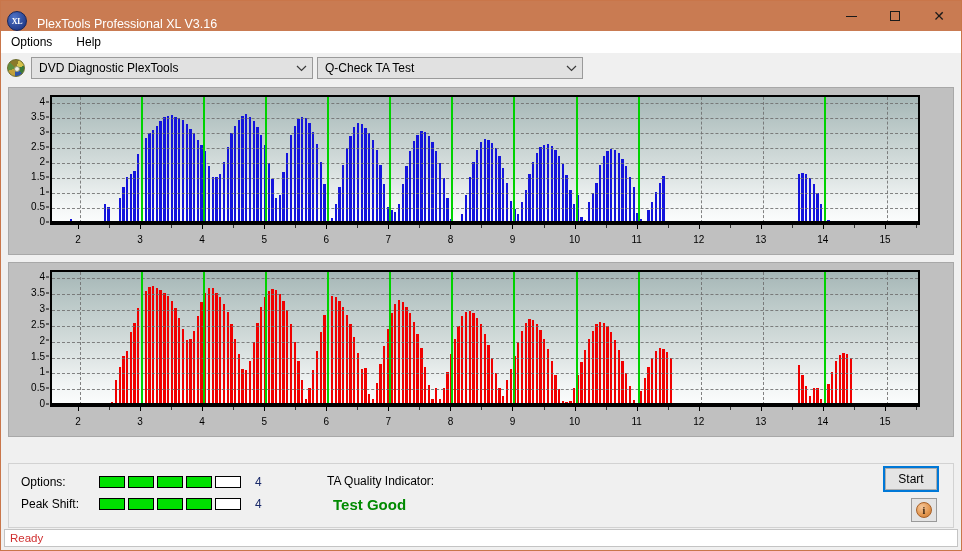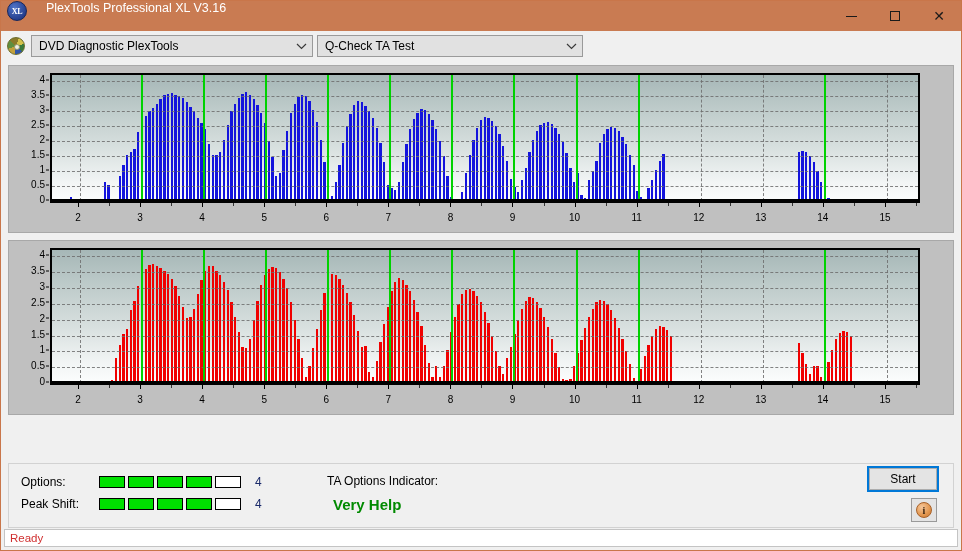--- a/index.html
+++ b/index.html
@@ -20,36 +20,36 @@
     background: #f0f0f0;
     overflow: hidden;
   }
 
   
   .titlebar {
     position: relative;
     height: 30px;
     background: #c97b52;
     display: flex;
-    align-items: flex-start;
+    align-items: flex-end;
     padding-left: 6px;
   }
   .app-icon {
     width: 20px; height: 20px;
     border-radius: 50%;
     background: radial-gradient(circle at 35% 30%, #4f74c8 0%, #26408f 70%, #1b2f6e 100%);
     border: 1px solid #16265c;
     display: flex; align-items: center; justify-content: center;
     font-size: 8px; font-weight: bold; color: #ffffff;
     font-family: "Liberation Serif", serif;
     letter-spacing: -0.3px;
     flex: 0 0 auto;
   }
   .title-text {
-    margin-left: 19px;
+    margin-left: 10px;
     font-size: 12.5px;
     color: #ffffff;
     font-family: "Liberation Sans", sans-serif;
     white-space: nowrap;
   }
   .win-buttons {
     position: absolute;
     right: 0; top: 0;
     height: 30px;
     display: flex;
@@ -247,21 +247,21 @@
     left: 318px; top: 10px;
   }
   .ta-title { font-size: 12px; color: #000; }
   .ta-value {
     margin-top: 8px; margin-left: 6px;
     font-size: 15px; font-weight: bold; color: #008a00;
   }
   .start-btn {
     position: absolute;
     right: 16px; top: 4px;
-    width: 68px; height: 22px;
+    width: 52px; height: 22px;
     background: #e4e4e4;
     border: 1px solid #adadad;
     outline: 2px solid #0078d7;
     outline-offset: 0px;
     display: flex; align-items: center; justify-content: center;
     font-size: 12px; color: #000;
     cursor: default;
   }
   .info-btn {
     position: absolute;
@@ -308,20 +308,24 @@
       </div>
       <div class="win-btn">
         <span class="glyph-max"></span>
       </div>
       <div class="win-btn">
         <span class="glyph-close">✕</span>
       </div>
     </div>
   </div>
 
+  <div class="menubar">
+    <div class="menu-item">Options</div>
+    <div class="menu-item">Help</div>
+  </div>
 
   <div class="selector-row">
     <div class="drive-icon"></div>
     <div class="combo" id="combo-func">
       <span class="label">DVD Diagnostic PlexTools</span>
       <span class="chev">
         <svg class="chev-svg" width="11" height="7" viewBox="0 0 11 7">
             <path d="M1 1 L5.5 5.5 L10 1" fill="none" stroke="#3a3a3a" stroke-width="1.2"></path>
           </svg>
       </span>
@@ -871,22 +875,22 @@
           <span class="seg on"></span>
           <span class="seg on"></span>
           <span class="seg on"></span>
           <span class="seg on"></span>
           <span class="seg"></span>
         </span>
       <span class="meter-value">4</span>
     </div>
 
     <div class="ta-block">
-      <div class="ta-title">TA Options Indicator:</div>
-      <div class="ta-value">Very Help</div>
+      <div class="ta-title">TA Quality Indicator:</div>
+      <div class="ta-value">Test Good</div>
     </div>
 
     <div class="start-btn">
       <span>Start</span>
     </div>
 
     <div class="info-btn">
       <span class="info-circle">i</span>
     </div>
   </div>

